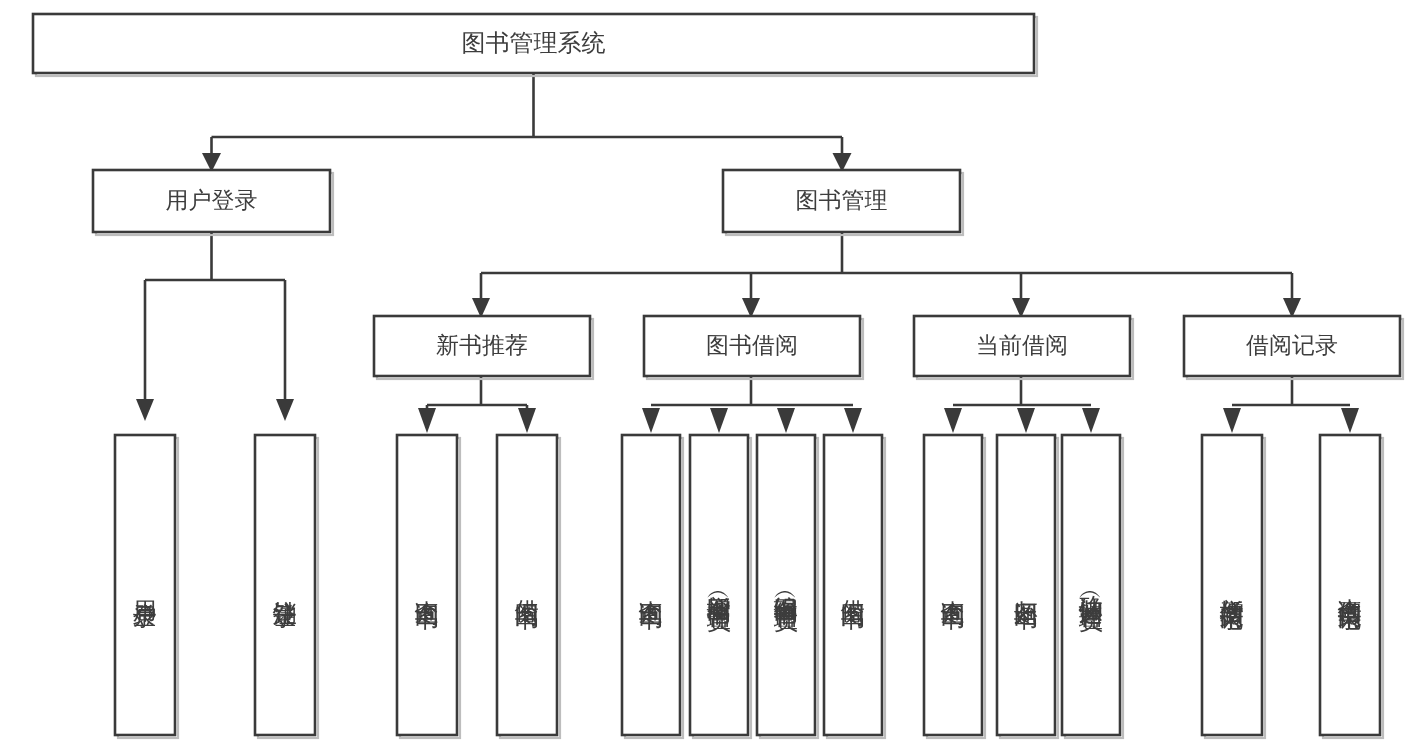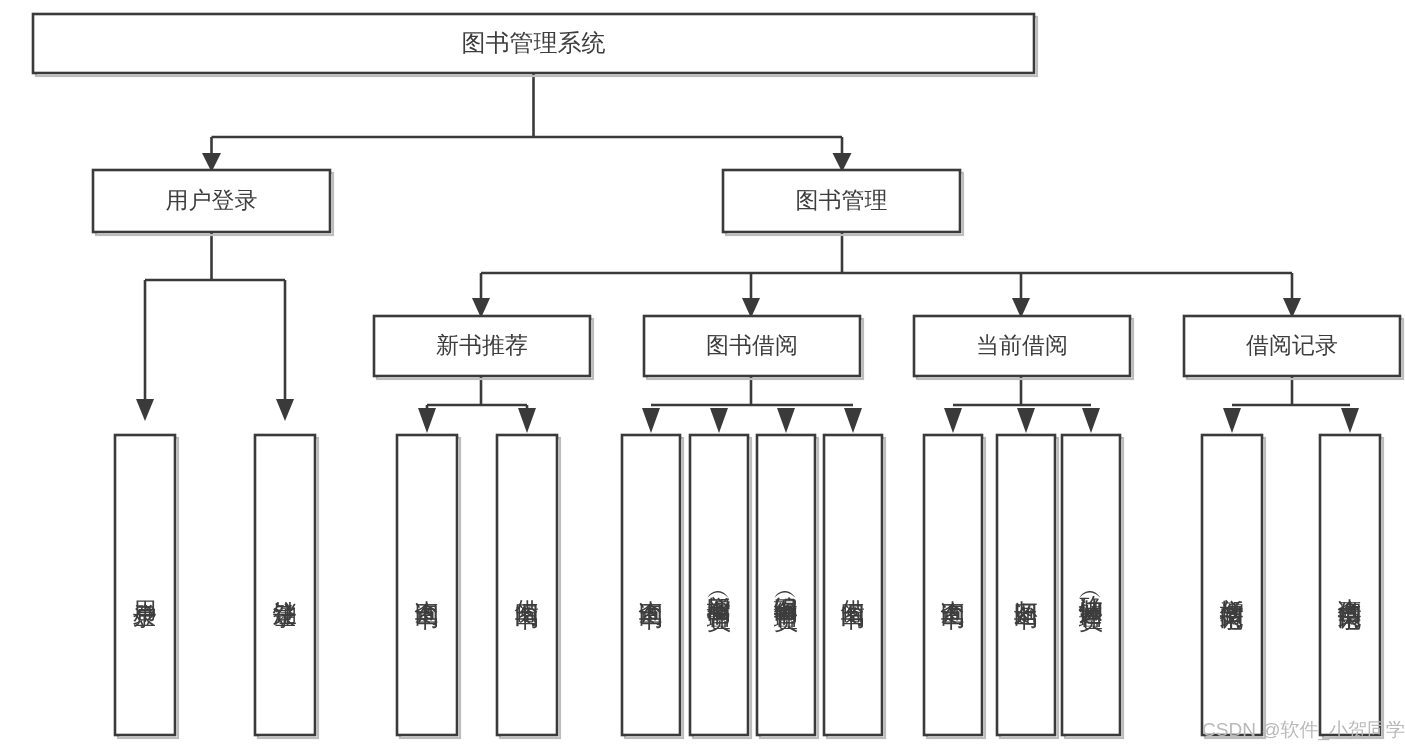--- a/index.html
+++ b/index.html
@@ -286,14 +286,13 @@
         <span class="leaf-label">确认归还（管理员）</span>
       </div>
       <div class="leaf-label-box" style="left: 1190px; top: 435px; width: 60px; height: 300px;">
         <span class="leaf-label">新增借阅记录</span>
       </div>
       <div class="leaf-label-box" style="left: 1308px; top: 435px; width: 60px; height: 300px;">
         <span class="leaf-label">查询借阅记录</span>
       </div>
     </div>
 
-  <div class="watermark">CSDN @软件_小贺同学</div>
 </div>
 
 </body></html>

